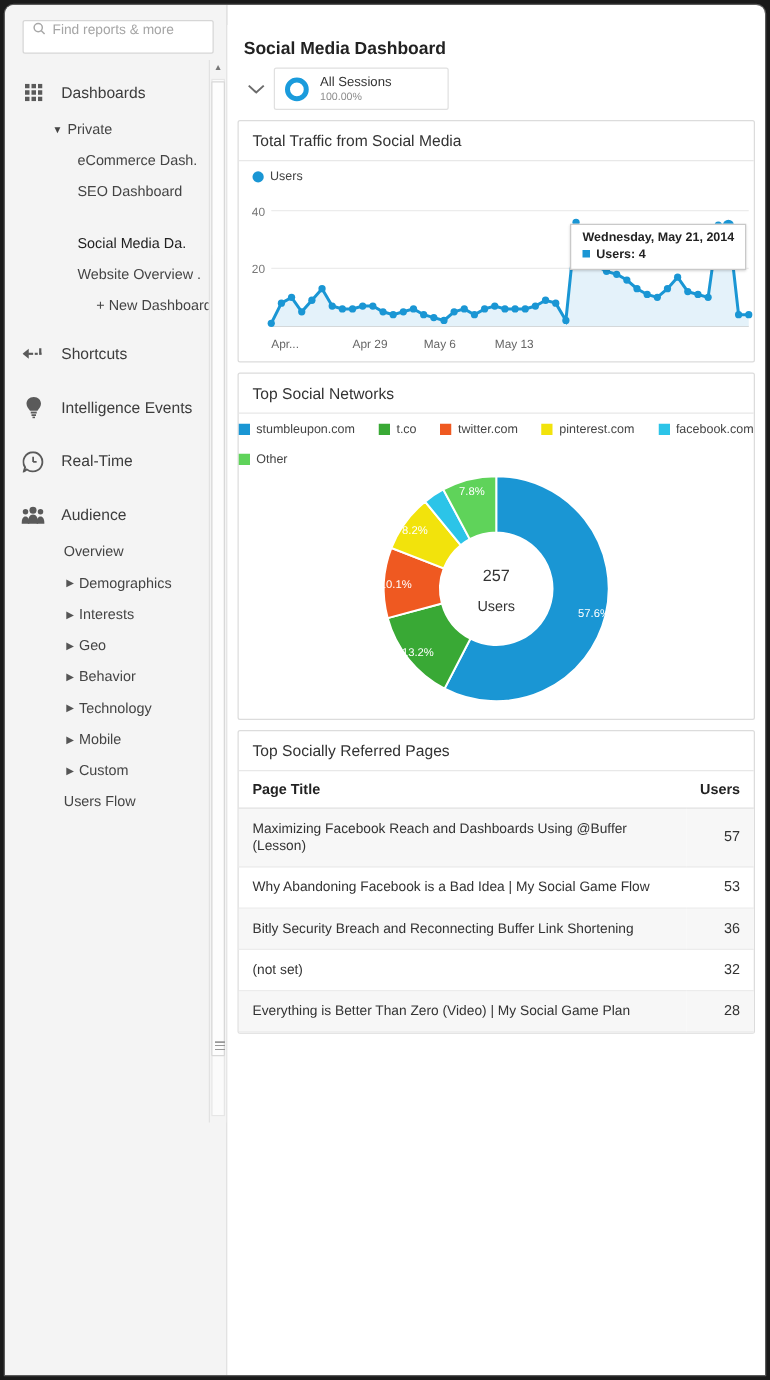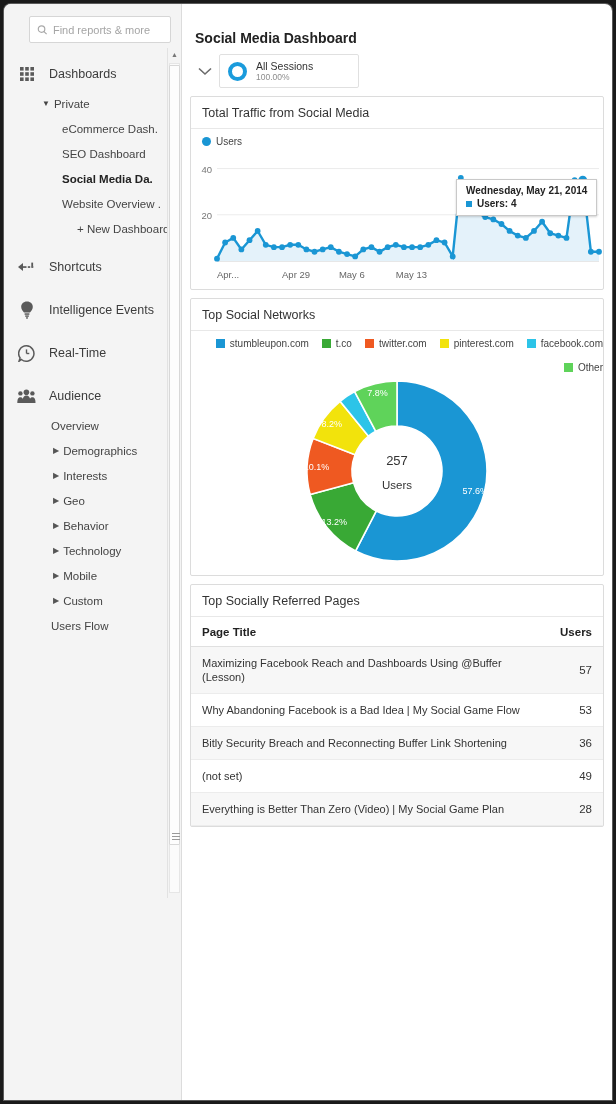--- a/index.html
+++ b/index.html
@@ -28,27 +28,27 @@
   }
   
   .sidebar {
     position: absolute;
     left: 0; top: 0;
     width: 178px; height: 1096px;
     background: #f4f4f4;
     border-right: 1px solid #dcdcdc;
   }
   .search-wrap {
-    margin: 12px 10px 0 25px;
+    margin: 12px 10px 0 14px;
     height: 27px;
     background: #fff;
     border: 1px solid #d6d6d6;
     border-radius: 2px;
     display: flex;
-    align-items: center;
+    align-items: flex-start;
     padding: 0 7px;
   }
   .search-input {
     border: 0; outline: 0;
     font-family: "Liberation Sans", sans-serif;
     font-size: 11px;
     color: #9a9a9a;
     background: transparent;
     width: 100%;
     padding-left: 5px;
@@ -75,21 +75,21 @@
   }
   .nav-sub {
     font-size: 11.5px;
     color: #444;
     padding-left: 47px;
     height: 25px;
     display: flex; align-items: center;
     cursor: pointer;
   }
   .nav-sub.l2 { padding-left: 58px; }
-  .nav-sub.bold { font-weight: bold; color: #222; }
+  .nav-sub.bold { font-weight: normal; color: #222; margin-top: 16px; }
   .nav-sub .caret {
     color: #555;
     font-size: 8px;
     margin-right: 4px;
     margin-left: -9px;
     line-height: 1;
   }
   .nav-sub .tri-down {
     font-size: 8px; margin-right: 4px; margin-left: -9px;
   }
@@ -183,21 +183,21 @@
     margin-top: 8px;
   }
   .widget-title {
     font-size: 12.5px;
     color: #333;
     padding: 9px 11px 8px 11px;
     border-bottom: 1px solid #e8e8e8;
   }
   .legend {
     display: flex;
-    justify-content: flex-end;
+    justify-content: space-between;
     align-items: center;
     gap: 13px;
     padding: 7px 0 2px 0;
     flex-wrap: wrap;
   }
   .legend.left { justify-content: flex-start; padding-left: 11px; }
   .legend-item { display: flex; align-items: center; font-size: 10px; color: #444; }
   .legend-sw { width: 9px; height: 9px; margin-right: 5px; }
   .legend-sw.round { border-radius: 50%; width: 9px; height: 9px; }
 
@@ -549,21 +549,21 @@
               <tr>
                 <td>Why Abandoning Facebook is a Bad Idea | My Social Game Flow</td>
                 <td class="num">53</td>
               </tr>
               <tr class="alt">
                 <td>Bitly Security Breach and Reconnecting Buffer Link Shortening</td>
                 <td class="num">36</td>
               </tr>
               <tr>
                 <td>(not set)</td>
-                <td class="num">49</td>
+                <td class="num">32</td>
               </tr>
               <tr class="alt">
                 <td>Everything is Better Than Zero (Video) | My Social Game Plan</td>
                 <td class="num">28</td>
               </tr>
             </tbody>
       </table>
     </div>
 
   </div>

